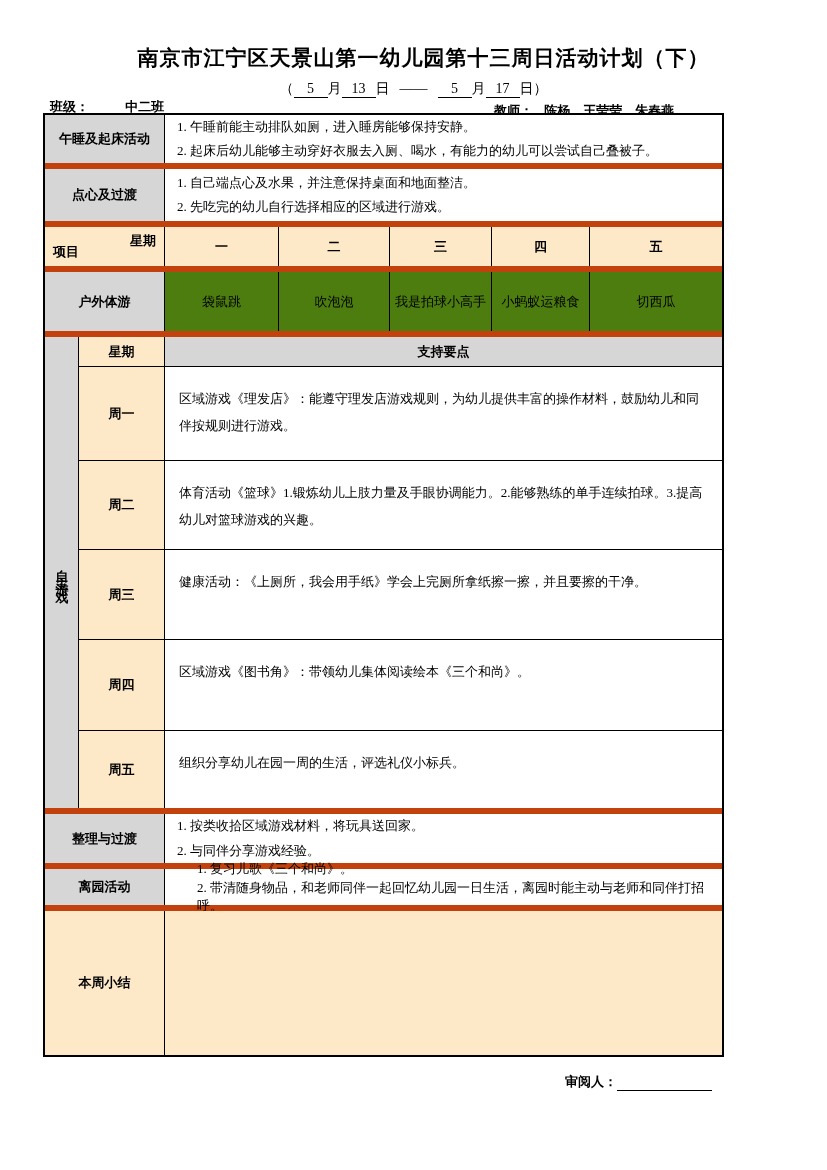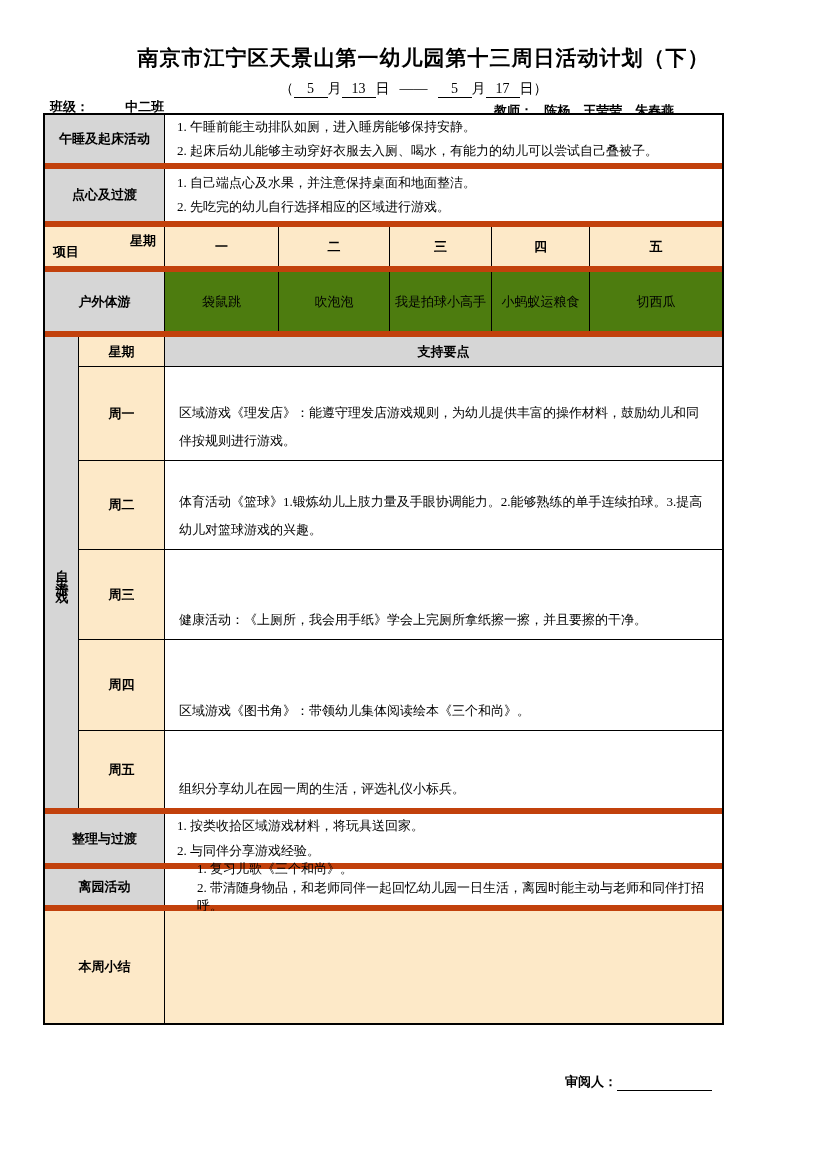--- a/index.html
+++ b/index.html
@@ -55,33 +55,33 @@
            display:flex; align-items:center; justify-content:center; }
   .vtext { writing-mode:vertical-rl; text-orientation:upright; letter-spacing:7px;
            font-weight:bold; }
   .auto-rows { flex:1; display:flex; flex-direction:column; }
   .a-row { display:flex; border-bottom:1px solid #000; }
   .a-row:last-child { border-bottom:none; }
   .a-label { width:86px; flex:0 0 86px; background:#fde9c8; border-right:1px solid #000;
              display:flex; align-items:center; justify-content:center; font-weight:bold; }
   .a-head { flex:1; background:#d6d6d6; display:flex; align-items:center;
             justify-content:center; font-weight:bold; }
-  .a-content { flex:1; background:#fff; padding:6px 14px; display:flex; align-items:flex-end; }
+  .a-content { flex:1; background:#fff; padding:18px 14px; display:flex; align-items:flex-start; }
   .a-content .txt { line-height:2.1; }
 
   .summary-content { background:#fde9c8; }
 
   .reviewer { position:absolute; top:1073px; left:565px; font-size:13px; font-weight:bold; }
   .reviewer .blank-line { display:inline-block; width:95px; border-bottom:1px solid #000;
                           height:14px; vertical-align:bottom; }
 
   .h54 { height:54px; } .h58 { height:58px; } .h45 { height:45px; } .h65 { height:65px; }
   .h30 { height:30px; } .h94 { height:94px; } .h89 { height:89px; } .h90 { height:90px; }
   .h91 { height:91px; } .h77 { height:77px; } .h55 { height:55px; } .h42 { height:42px;gap:20px; }
-  .h151 { height:112px;justify-content:space-between; }
+  .h151 { height:144px;justify-content:space-between; }
 </style>
 </head>
 <body>
 
 <div class="sheet">
 
   <div class="title">南京市江宁区天景山第一幼儿园第十三周日活动计划（下）</div>
 
   <div class="subtitle">
     <span>（</span><span class="blank">5</span><span>月</span><span class="blank">13</span><span>日</span><span class="dash">——</span><span class="blank">5</span><span>月</span><span class="blank">17</span><span>日</span><span>）</span>

